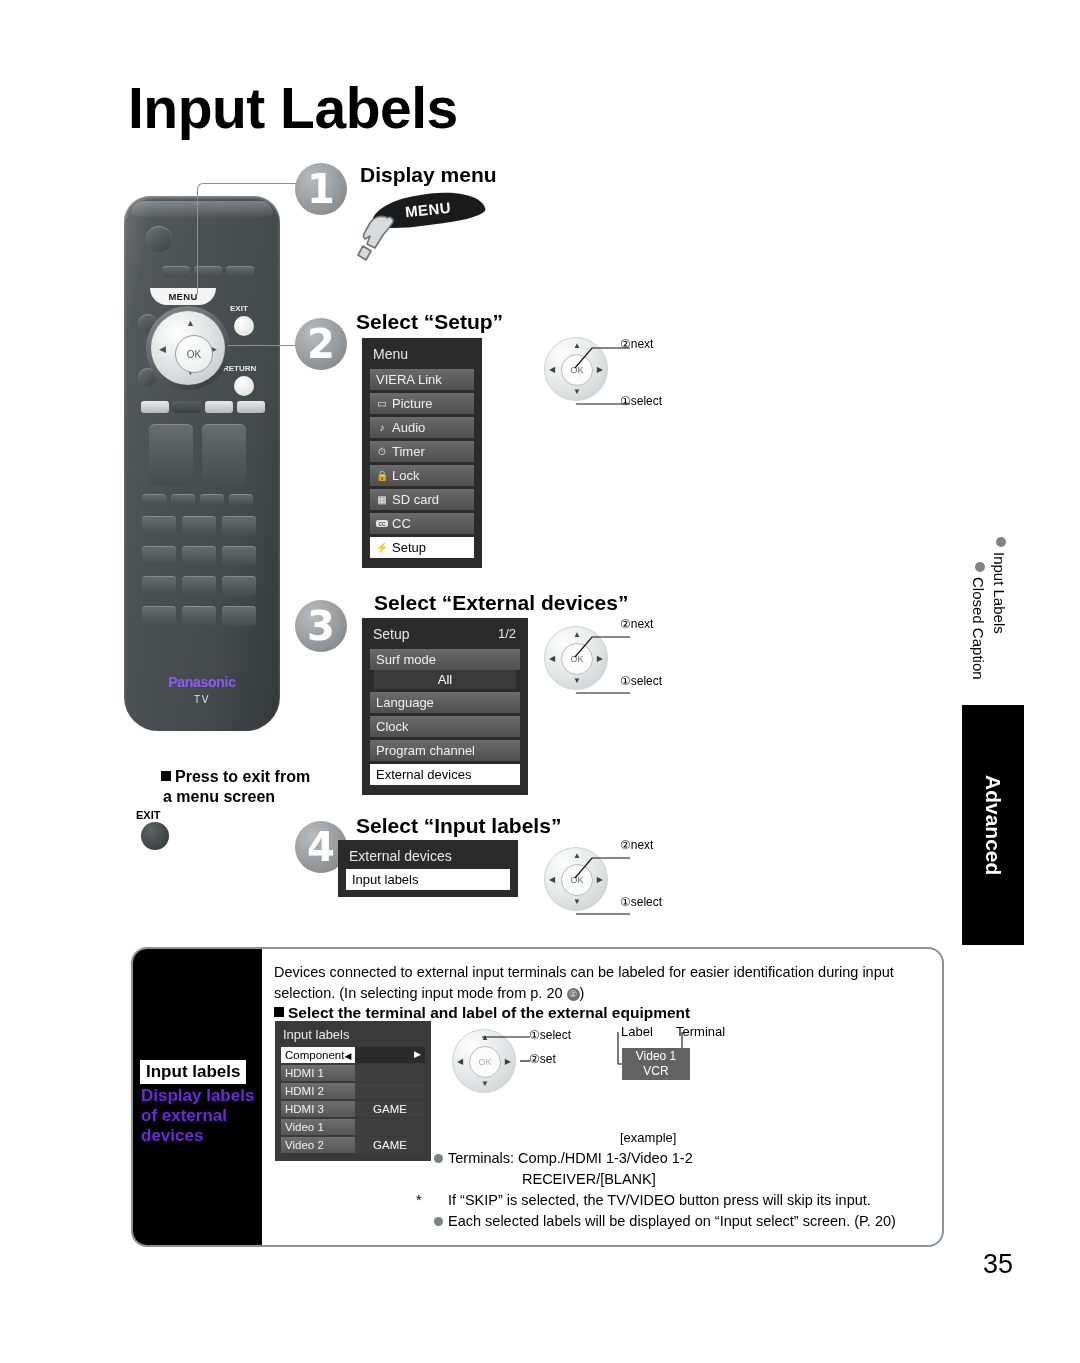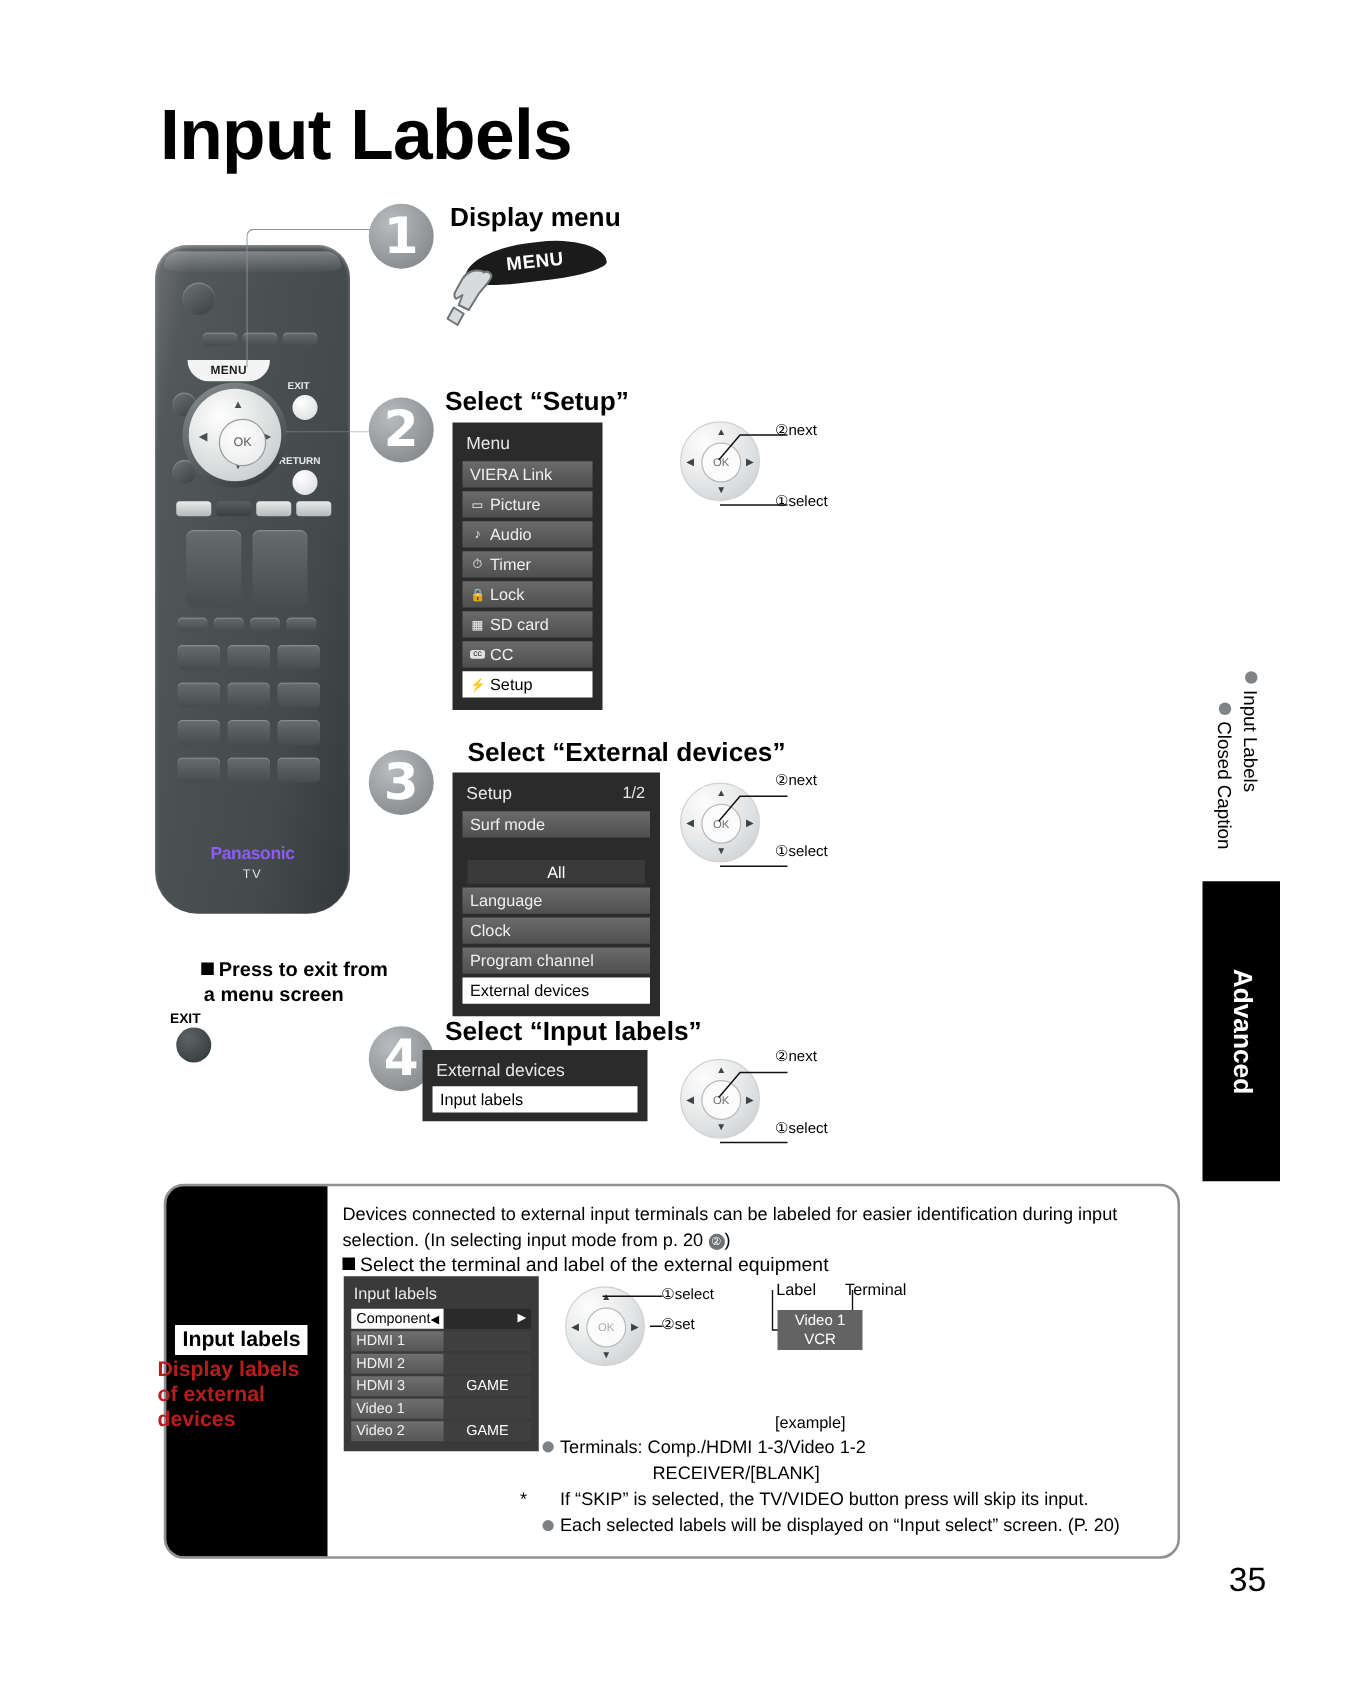--- a/index.html
+++ b/index.html
@@ -164,30 +164,30 @@
   #panel-black{
     position:absolute;left:133px;top:949px;width:129px;height:296px;
     background:#000;border-radius:14px 0 0 14px;
   }
   #badge-input-labels{
     position:absolute;left:140px;top:1060px;
     background:#fff;color:#000;font-size:17px;font-weight:bold;
     padding:2px 6px;white-space:nowrap;
   }
   #panel-black-text{
-    position:absolute;left:126px;top:1086px;width:120px;
-    color:#b91c1c;font-size:17px;font-weight:bold;line-height:1.18;
+    position:absolute;left:141px;top:1086px;width:120px;
+    color:#6d28d9;font-size:17px;font-weight:bold;line-height:1.18;
   }
   #panel-para{
     position:absolute;left:274px;top:962px;width:650px;
     font-size:14.5px;line-height:1.42;
   }
   #panel-sub{
     position:absolute;left:274px;top:1004px;width:660px;
-    font-size:15.5px;font-weight:normal;
+    font-size:15.5px;font-weight:bold;
   }
   .circ-num{
     display:inline-block;width:13px;height:13px;border-radius:50%;
     background:#6e7274;color:#fff;font-size:9px;line-height:13px;text-align:center;
     vertical-align:1px;
   }
 
   
   #osd-input-labels{position:absolute;left:275px;top:1021px;width:144px;background:#3a3a3a;padding:6px 6px 8px 6px;}
   #osd-input-labels .t{color:#e9e9e9;font-size:13px;padding:0 0 5px 2px;}
@@ -376,21 +376,21 @@
   <div class="step-circle" style="left:295px;top:600px;">
     <span>3</span>
   </div>
   <div class="step-head" style="left:356px;top:591px;margin-left:18px;">Select “External devices”</div>
 
   <div class="osd" style="left:362px;top:618px;width:150px;">
     <div class="osd-title">
       <span>Setup</span>
       <span class="pg">1/2</span>
     </div>
-    <div class="osd-row" style="margin-bottom:18px;align-items:flex-end;">
+    <div class="osd-row" style="margin-bottom:0;align-items:flex-end;">
       <span>Surf mode</span>
     </div>
     <div class="osd-sub">All</div>
     <div class="osd-row">
       <span>Language</span>
     </div>
     <div class="osd-row">
       <span>Clock</span>
     </div>
     <div class="osd-row">

